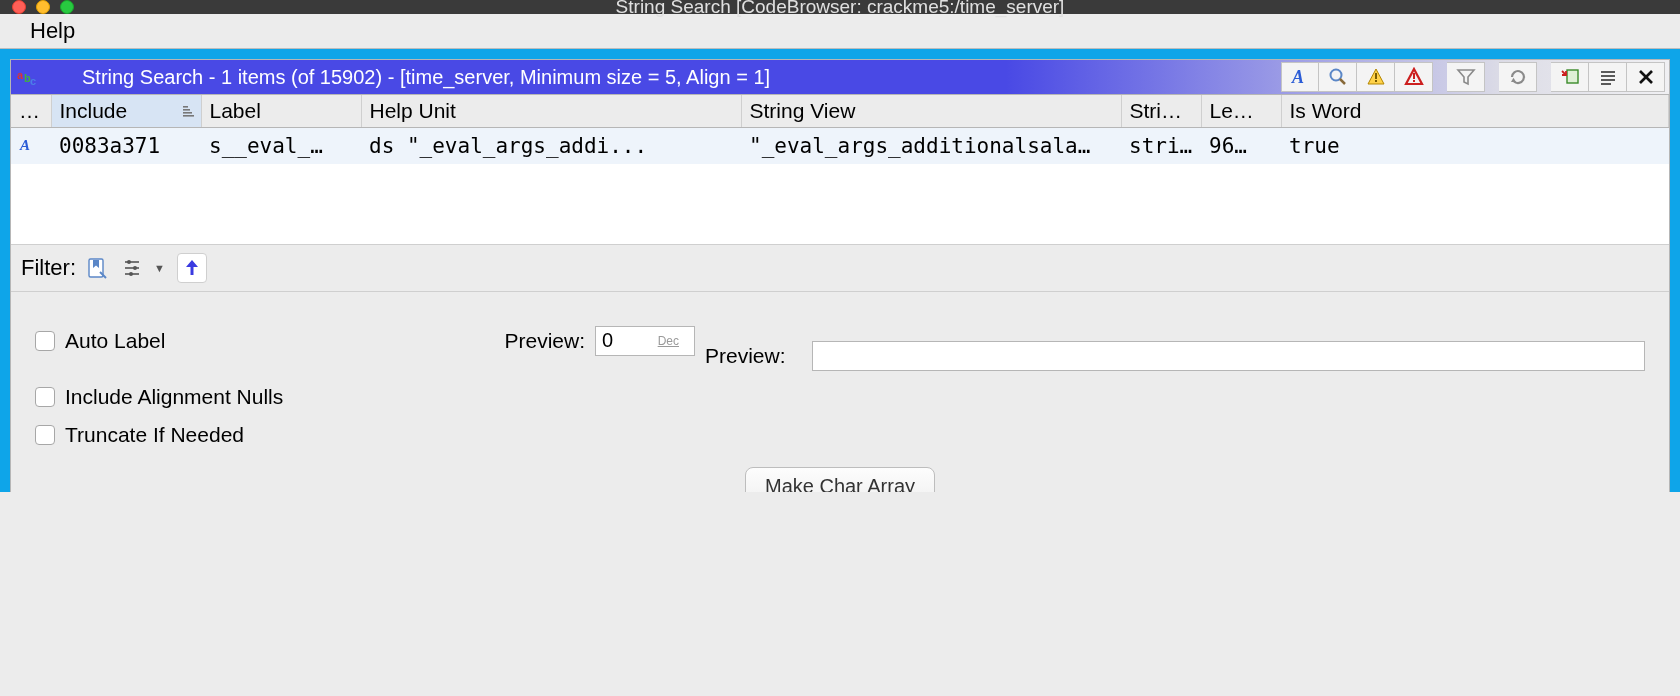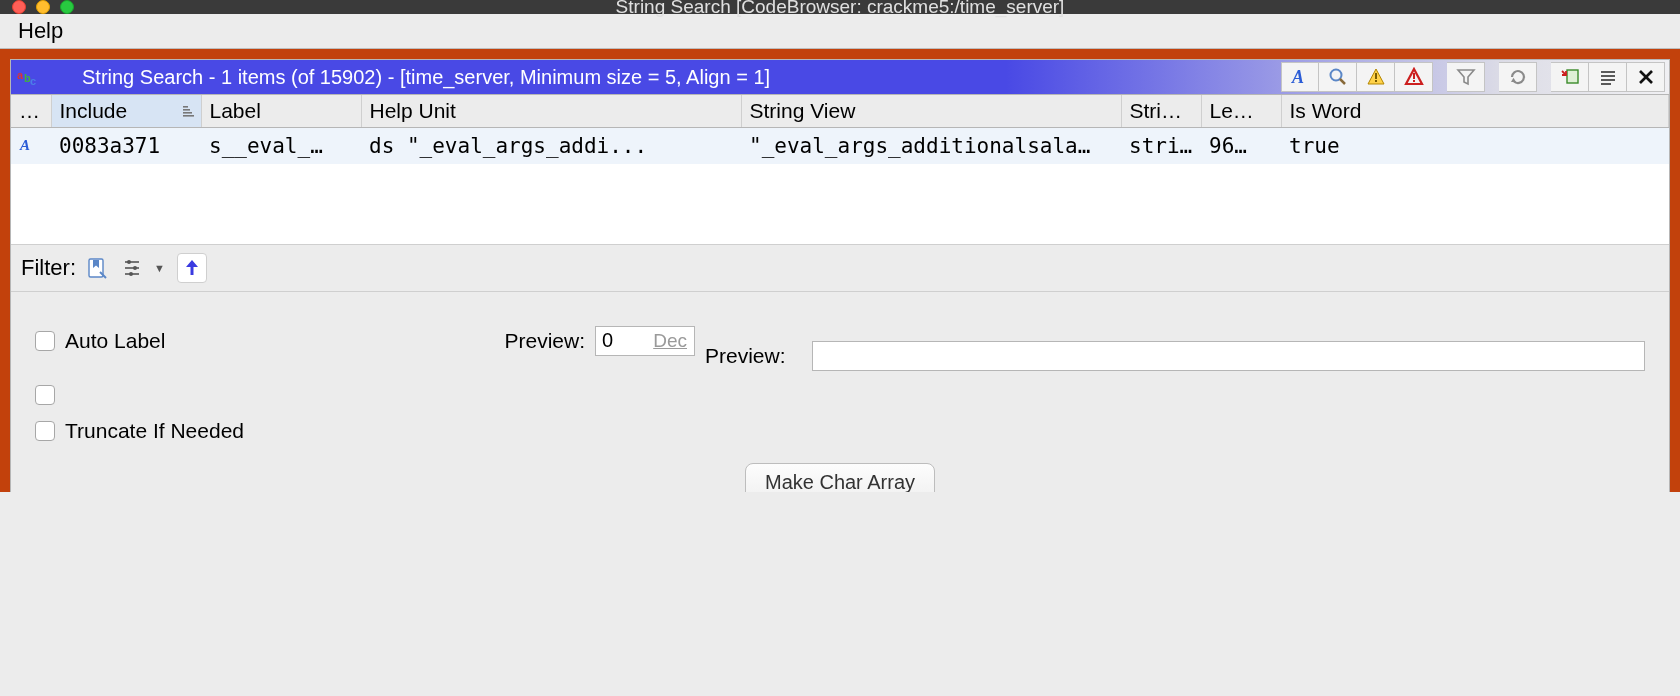--- a/index.html
+++ b/index.html
@@ -8,21 +8,21 @@
     font-family: "Helvetica Neue", Arial, sans-serif;
     font-size: 16px;
     background: #ececec;
     -webkit-font-smoothing: antialiased;
   }
   .window {
     width: 1680px;
     height: 492px;
     display: flex;
     flex-direction: column;
-    background: #c2410c;
+    background: #0ea5e9;
     position: relative;
   }
   .titlebar {
     height: 30px;
     background: #3a3a3a;
     display: flex;
     align-items: center;
     position: relative;
     color: #d0d0d0;
   }
@@ -32,21 +32,21 @@
   .tl.yellow { background: #ffbd2e; border:1px solid #e09e00;}
   .tl.green { background: #28c940; border:1px solid #17a62b;}
   .titlebar .title {
     position: absolute; left: 0; right: 0; text-align: center;
     font-size: 19px; color: #e0e0e0;
     pointer-events: none;
   }
   .menubar {
     height: 40px; display:flex; align-items:center;
     background:#ececec; border-bottom:1px solid #bdbdbd;
-    padding-left: 12px;
+    padding-left: 24px;
     font-size: 22px;
   }
   .menu-item { padding: 4px 6px; cursor:default; }
   .content-frame { padding: 10px 10px 0 10px; flex:1; display:flex; flex-direction:column; }
   .inner { border:1px solid #b6b6b6; flex:0 0 auto; display:flex; flex-direction:column; }
 
   .panel-header {
     height: 34px;
     background: linear-gradient(to right, #4949e5 0%, #4949e5 60%, #dcdce6 90%, #f0f0f3 100%);
     display:flex; align-items:center;
@@ -129,21 +129,21 @@
     grid-template-columns: 420px 230px 1fr;
     grid-template-rows: auto auto auto auto;
     column-gap:10px; row-gap:14px;
     font-size:21px;
   }
   .chk { display:flex; align-items:center; gap:10px; }
   .chk-box { width:20px; height:20px; border:1px solid #a7a7a7; border-radius:4px; background:#fff; }
   .offset-row { display:flex; align-items:center; gap:10px; }
   .offset-input { width:100px; height:30px; border:1px solid #b6b6b6; background:#fff; font-size:20px; padding:2px 44px 2px 6px; position:relative; }
   .offset-wrap { position:relative; }
-  .offset-dec { position:absolute; right:8px; top:50%; transform:translateY(-50%); font-size:19px; color:#9a9a9a;text-decoration:underline; }
+  .offset-dec { position:absolute; right:16px; top:50%; transform:translateY(-50%); font-size:12px; color:#9a9a9a;text-decoration:underline; }
   .preview-row { display:flex; align-items:center; gap:26px;margin-top:31px; }
   .preview-field { flex:1; height:30px; border:1px solid #b6b6b6; background:#fff; }
   .button-row {
     grid-column: 1 / -1;
     display:flex; justify-content:center; gap:120px;
     margin-top:6px;
   }
   .big-btn {
     min-width:190px; height:38px;
     border:1px solid #bdbdbd; border-radius:8px;
@@ -361,20 +361,21 @@
           </span>
         </div>
 
         <div class="preview-row" style="grid-column:3;grid-row:1">
           <span>Preview:</span>
           <div class="preview-field"></div>
         </div>
 
         <div class="chk" style="grid-column:1;grid-row:2">
           <div class="chk-box"></div>
+          <span>Include Alignment Nulls</span>
         </div>
 
         <div class="chk" style="grid-column:1;grid-row:3">
           <div class="chk-box"></div>
           <span>Truncate If Needed</span>
         </div>
 
         <div class="button-row">
           <div class="big-btn">
             <span>Make Char Array</span>

